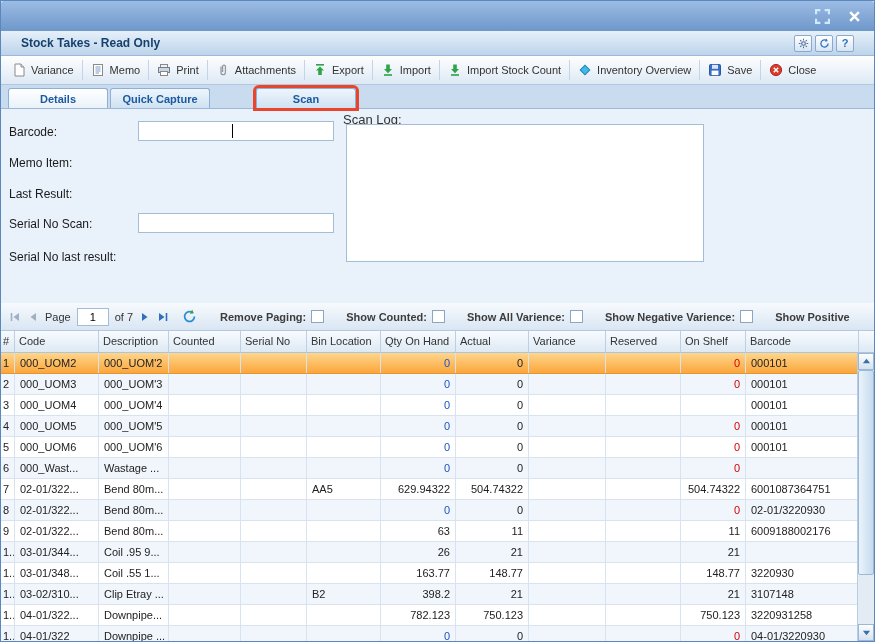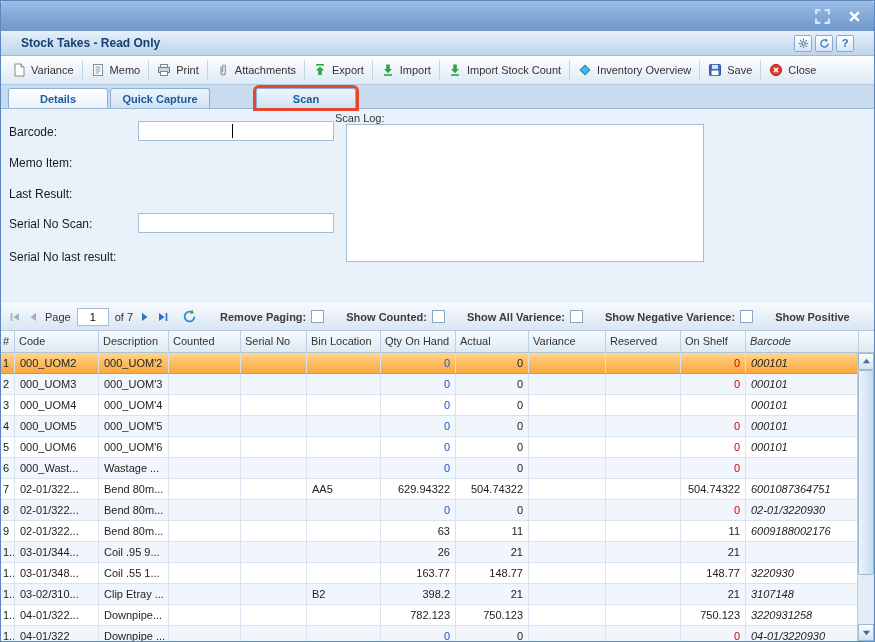--- a/index.html
+++ b/index.html
@@ -26,21 +26,21 @@
   .tab{width:100px;flex:none;text-align:center;padding:4px 0 3px;font-size:11px;font-weight:bold;color:#1b5aa0;background:linear-gradient(#eef5fc,#cfe2f2);border:1px solid #8fb0d4;border-bottom:none;border-radius:3px 3px 0 0;box-sizing:border-box;cursor:pointer;}
   .tab.first{background:linear-gradient(#ffffff,#e9f2fa);}
   .tab.annotated{position:relative;z-index:2;box-shadow:0 0 0 3px #e8442e;margin-left:44px;}
 
   
   .formarea{height:194px;flex:none;position:relative;background:#e9f1fa;font-size:12px;color:#1a1a1a;}
   .f-label{position:absolute;left:8px;}
   .t-input{position:absolute;left:137px;width:196px;height:20px;box-sizing:border-box;border:1px solid #a3bdd6;background:#fff;font:inherit;padding:0 3px;}
   .caret{position:absolute;left:231px;top:15px;width:1px;height:14px;background:#000;animation:blink 1s steps(1) infinite;}
   @keyframes blink{50%{opacity:0;}}
-  .scanlog-label{position:absolute;left:334px;top:3px;font-size:11px;color:#333;}
+  .scanlog-label{position:absolute;left:342px;top:3px;font-size:13px;color:#333;}
   .scanlog{position:absolute;left:345px;top:15px;width:358px;height:138px;box-sizing:border-box;border:1px solid #a3bdd6;background:#fff;resize:none;font:inherit;}
 
   
   .pagerbar{height:28px;flex:none;background:linear-gradient(#f7fafd,#d9e6f3);border-bottom:1px solid #b3c8de;display:flex;align-items:center;padding:0 5px;box-sizing:border-box;font-size:11px;color:#333;white-space:nowrap;overflow:hidden;}
   .pg-btn{width:18px;height:18px;flex:none;display:flex;align-items:center;justify-content:center;cursor:pointer;}
   .pg-text{margin:12px 3px;}
   .pg-input{width:32px;height:18px;box-sizing:border-box;border:1px solid #a3bdd6;text-align:center;font:inherit;font-size:11px;margin:0 3px;background:#fff;}
   .pg-group{display:flex;align-items:center;margin-left:22px;flex:none;}
   .pg-label{font-weight:bold;color:#3c3c3c;}
   .checkbox{width:13px;height:13px;flex:none;box-sizing:border-box;border:1px solid #8aa6c4;background:#fff;margin-left:5px;cursor:pointer;}
@@ -64,21 +64,21 @@
   .col-code{width:84px;}
   .col-description{width:70px;}
   .col-counted{width:72px;}
   .col-serial_no{width:66px;}
   .col-bin_location{width:74px;}
   .col-qty_on_hand{width:75px;}
   .col-actual{width:73px;}
   .col-variance{width:77px;}
   .col-reserved{width:75px;}
   .col-on_shelf{width:65px;}
-  .col-barcode{width:113px;font-style:italic;}
+  .col-barcode{width:113px;}
 
   
   .vscroll{position:absolute;right:0;top:0;bottom:0;width:17px;background:#e3ecf5;border-left:1px solid #b9cde2;box-sizing:border-box;}
   .vs-btn{position:absolute;left:0;width:16px;height:17px;box-sizing:border-box;border:1px solid #9db8d4;background:linear-gradient(#fdfefe,#d4e2f0);display:flex;align-items:center;justify-content:center;cursor:pointer;}
   .vs-up{top:0;}
   .vs-down{bottom:0;}
   .vs-thumb{position:absolute;left:0;top:17px;width:16px;height:205px;box-sizing:border-box;border:1px solid #9db8d4;border-radius:2px;background:linear-gradient(90deg,#eaf3fb,#c6dbee);cursor:grab;}
 </style>
 </head>
 <body>

